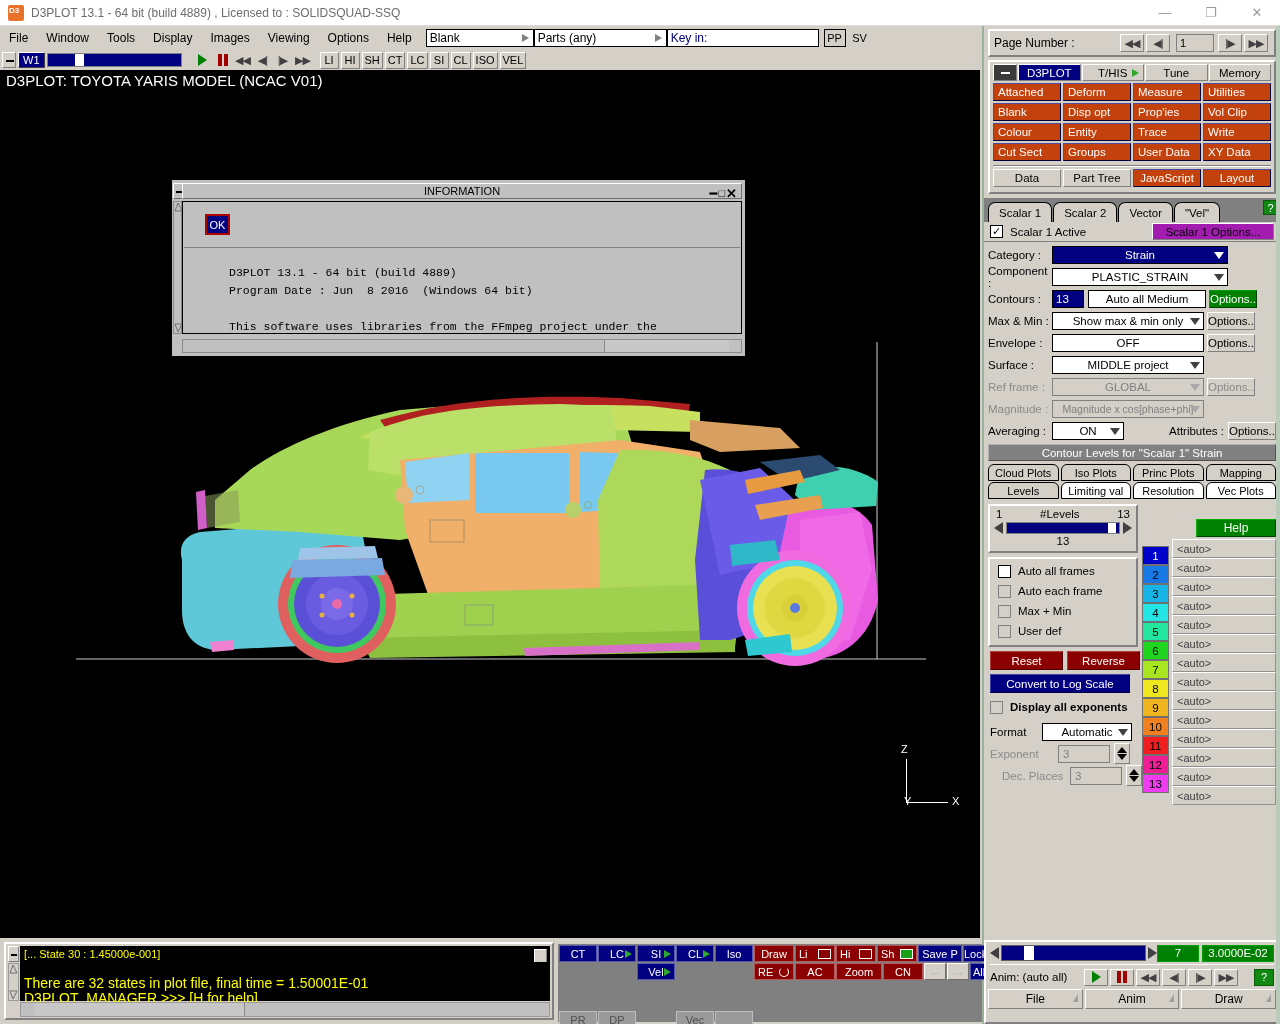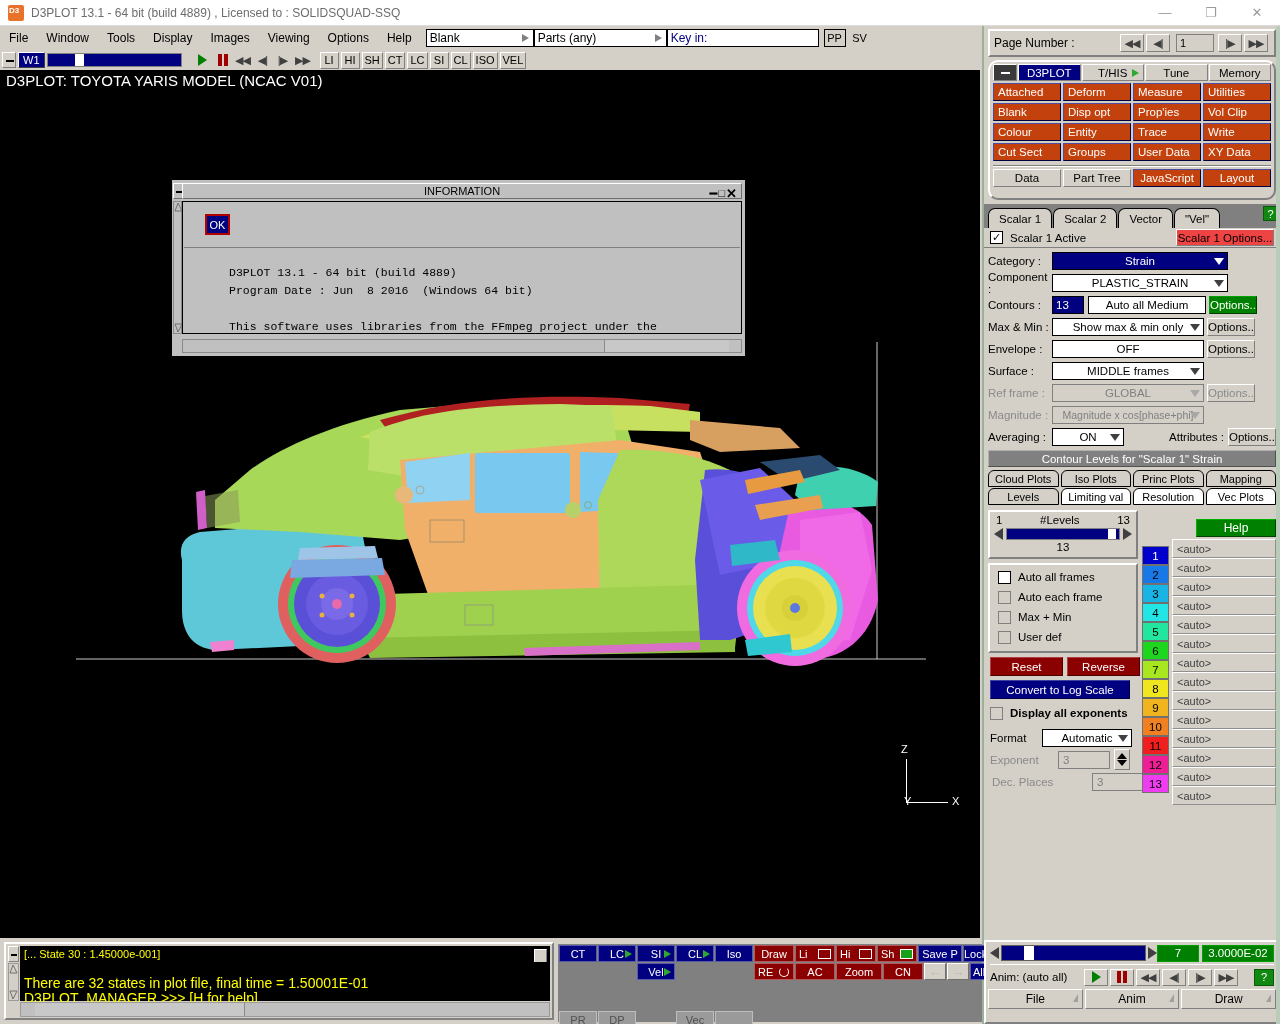--- a/index.html
+++ b/index.html
@@ -464,21 +464,21 @@
         <div class="pg-input">1</div>
         <div class="navbtn">
             <span class="nav-g">|▶</span>
           </div>
         <div class="navbtn">
             <span class="nav-g">▶▶</span>
           </div>
       </div>
     </div>
 
-    <div class="grp" style="padding-bottom:9px;border-radius:10px;">
+    <div class="grp" style="padding-bottom:3px;">
       <div class="tabrow">
         <div class="ftab mini" style="background:#3a3a3a;">
           <span style="display:block;width:9px;height:2px;background:#fff;"></span>
           </div>
         <div class="ftab sel">D3PLOT</div>
         <div class="ftab" style="position:relative;">
           <span>T/HIS</span>
           <span style="position:absolute;right:4px;top:4px;width:0;height:0;border-left:7px solid #2fa82f;border-top:4px solid transparent;border-bottom:4px solid transparent;"></span>
         </div>
         <div class="ftab">Tune</div>
@@ -517,21 +517,21 @@
         <div class="ntab">Scalar 2</div>
         <div class="ntab">Vector</div>
         <div class="ntab">"Vel"</div>
       </div>
       <div class="helpq" style="position:absolute;right:2px;top:2px;">?</div>
     </div>
 
     <div style="display:flex;align-items:center;height:20px;padding:2px 6px;border-bottom:1px solid #808080;">
       <span class="chk">✓</span>
       <span style="margin-left:7px;font-size:11.5px;">Scalar 1 Active</span>
-      <span style="margin-left:auto;width:98px;height:17px;background:#ef4444;border:1px solid #fff;border-right-color:#808080;border-bottom-color:#808080;display:flex;align-items:center;justify-content:center;font-size:11.5px;text-align:right;">Scalar 1 Options...</span>
+      <span style="margin-left:auto;width:122px;height:17px;background:#a21caf;border:1px solid #fff;border-right-color:#808080;border-bottom-color:#808080;display:flex;align-items:center;justify-content:center;font-size:11.5px;text-align:right;">Scalar 1 Options...</span>
     </div>
 
     <div style="padding-top:2px;">
       <div class="row">
         <div class="lbl">Category :</div>
         <div class="fld navy" style="flex:none;width:176px;">
           <span>Strain</span>
           <span class="dd"></span>
         </div>
       </div>
@@ -557,21 +557,21 @@
         <div class="optbtn">Options..</div>
       </div>
       <div class="row">
         <div class="lbl">Envelope :</div>
         <div class="fld" style="flex:none;width:152px;">OFF</div>
         <div class="optbtn">Options..</div>
       </div>
       <div class="row">
         <div class="lbl">Surface :</div>
         <div class="fld" style="flex:none;width:152px;">
-          <span>MIDDLE frames</span>
+          <span>MIDDLE project</span>
           <span class="dd"></span>
         </div>
       </div>
       <div class="row">
         <div class="lbl dim">Ref frame :</div>
         <div class="fld dim" style="flex:none;width:152px;">
           <span>GLOBAL</span>
           <span class="dd"></span>
         </div>
         <div class="optbtn dim">Options..</div>
@@ -665,21 +665,21 @@
       </div>
     </div>
     <div class="row" style="padding-left:6px;">
       <div class="lbl dim" style="width:68px;">Exponent</div>
       <div class="fld dim" style="flex:none;width:52px;justify-content:flex-start;padding-left:4px;">3</div>
       <div class="spin" style="margin-left:4px;">
           <span class="u"></span>
           <span class="d"></span>
         </div>
     </div>
-    <div class="row" style="padding-left:8px;gap:32px;">
+    <div class="row" style="padding-left:18px;">
       <div class="lbl dim" style="width:68px;">Dec. Places</div>
       <div class="fld dim" style="flex:none;width:52px;justify-content:flex-start;padding-left:4px;">3</div>
       <div class="spin" style="margin-left:4px;">
           <span class="u"></span>
           <span class="d"></span>
         </div>
     </div>
   </div>
 
   <div class="helpbtn">Help</div>

